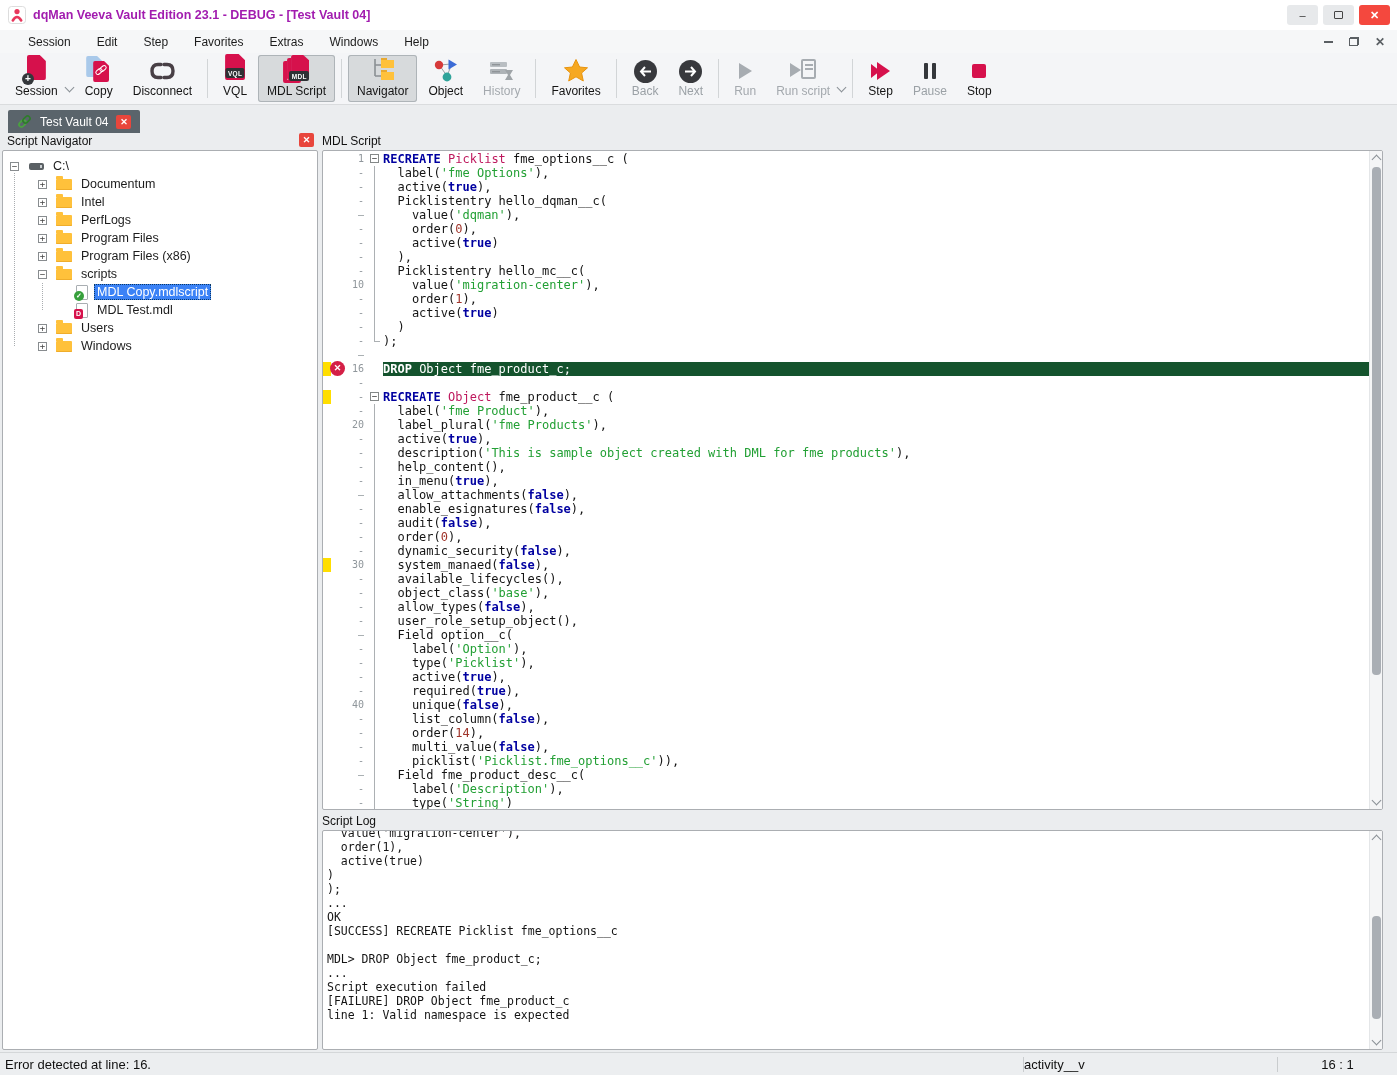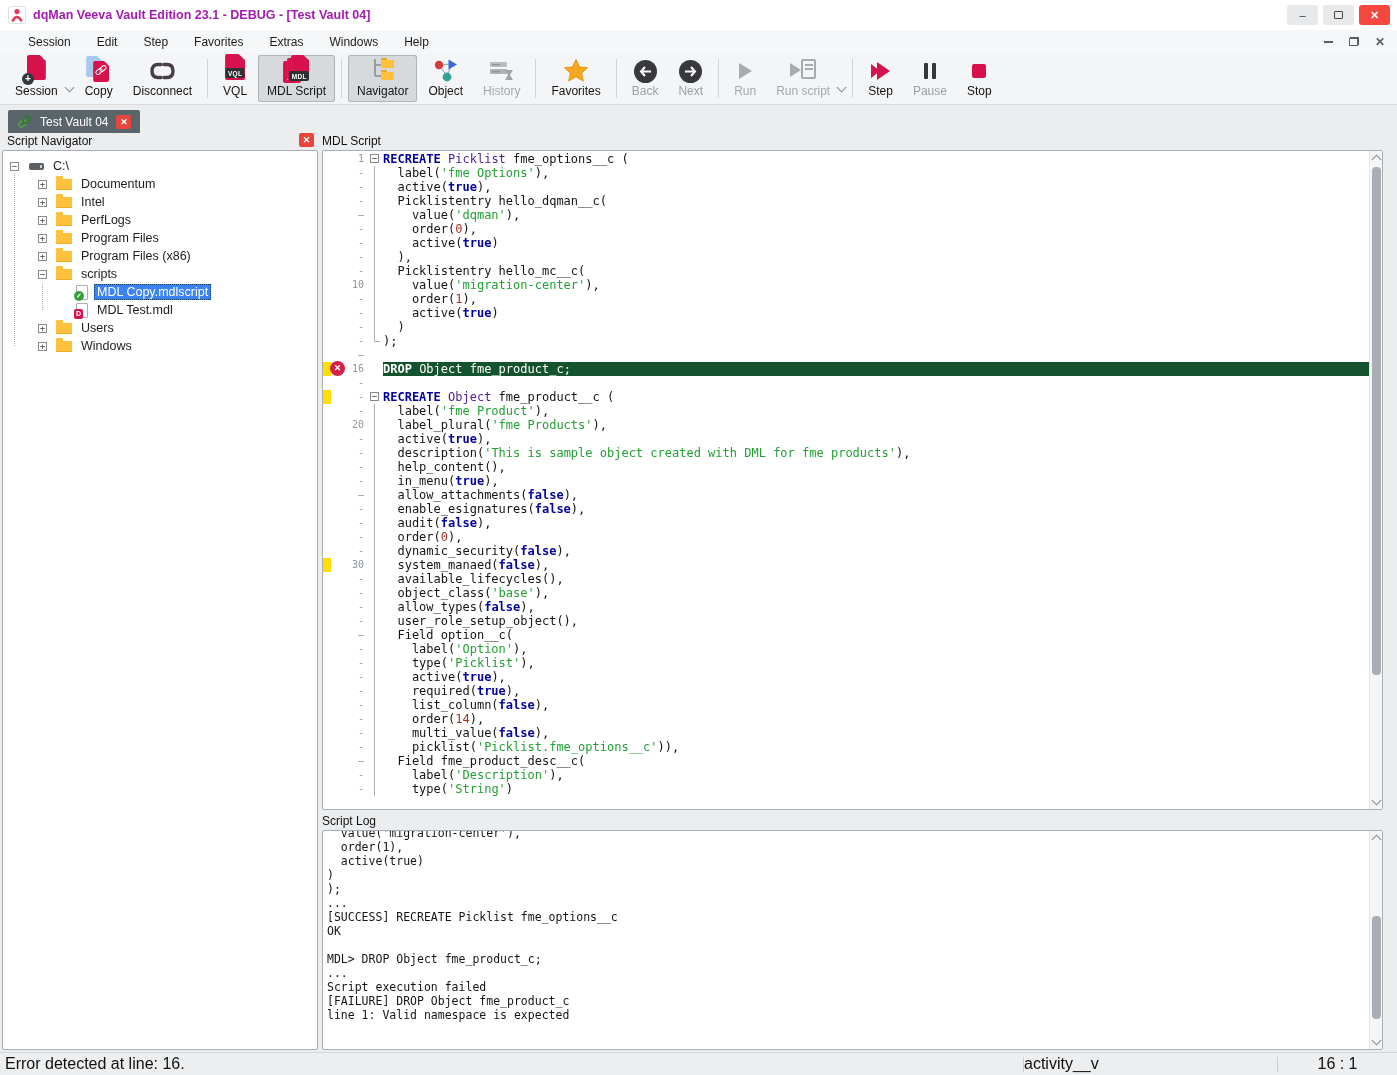--- a/index.html
+++ b/index.html
@@ -88,21 +88,21 @@
   .cl-mark { width:8px; flex:none; }
   .cl-mark.m { background:#FFDE00; }
   .cl-num { width:36px; flex:none; text-align:right; color:#8F969B; font-size:10px; line-height:14px; font-family:"DejaVu Sans Mono",monospace; padding-right:3px; }
   .cl-fold { width:16px; flex:none; position:relative; }
   .fold-box { position:absolute; left:3px; top:2px; width:9px; height:9px; border:1px solid #848888; background:#fff; color:#333; font-size:9px; line-height:7px; text-align:center; font-family:"DejaVu Sans Mono",monospace; }
   .cl-fold.fl::before { content:""; position:absolute; left:7px; top:0; bottom:0; width:1px; background:#ACB0B3; }
   .cl-fold.fe::before { content:""; position:absolute; left:7px; top:0; height:8px; width:1px; background:#ACB0B3; }
   .cl-fold.fe::after { content:""; position:absolute; left:7px; top:7px; width:6px; height:1px; background:#ACB0B3; }
   .cl-code { flex:1; white-space:pre; font-family:"DejaVu Sans Mono",monospace; font-size:12px; line-height:14px; }
   .tk-k { color:#0000A0; font-weight:bold; }
-  .tk-t { color:#4c1d95; }
+  .tk-t { color:#be185d; }
   .tk-b { color:#0000A0; font-weight:bold; }
   .tk-s { color:#23A035; }
   .tk-n { color:#A0342A; }
   .tk-p { color:#141414; }
   .cl.err .cl-code { background:#14532d; }
   .cl.err .cl-code span { color:#fff; }
   .err-badge { position:absolute; left:7px; top:-1px; width:15px; height:15px; border-radius:50%; background:#D41F46; color:#fff; font-size:9px; font-weight:bold; line-height:15px; text-align:center; z-index:2; }
 
   
   .vscroll { position:absolute; right:0; top:0; bottom:0; width:13px; background:#F4F5F6; border-left:1px solid #E4E6E8; }
@@ -110,21 +110,21 @@
   .vs-up { top:5px; transform:rotate(-135deg); }
   .vs-down { bottom:5px; transform:rotate(45deg); }
   .vs-thumb { position:absolute; left:2px; width:9px; background:#A9AEB4; border-radius:4px; }
 
   
   .log-panel { position:absolute; left:322px; top:830px; width:1061px; height:220px; background:#fff; border:1px solid #ABAEB2; border-radius:2px; overflow:hidden; }
   .log-body { position:absolute; left:4px; top:-5px; right:16px; bottom:0; font-family:"DejaVu Sans Mono",monospace; font-size:11.5px; line-height:14px; color:#141414; overflow:hidden; }
   .log-line { white-space:pre; height:14px; }
 
   
-  .statusbar { position:absolute; left:0; right:0; top:1052px; height:23px; background:#ECEEF0; border-top:1px solid #D4D7D9; display:flex; align-items:center; font-size:16px; color:#101010; }
+  .statusbar { position:absolute; left:0; right:0; top:1052px; height:23px; background:#ECEEF0; border-top:1px solid #D4D7D9; display:flex; align-items:center; font-size:13px; color:#101010; }
   .sb-msg { flex:1; padding-left:5px; }
   .sb-sep { width:1px; height:15px; background:#C9CCCE; }
   .sb-act { width:253px; }
   .sb-caret { width:119px; text-align:center; }
 </style>
 </head>
 <body>
 
 <div class="titlebar">
   <svg class="app-icon" viewBox="0 0 18 18">
@@ -643,20 +643,26 @@
         <span class="cl-code"><span class="tk-p">    active(</span><span class="tk-b">true</span><span class="tk-p">),</span></span>
       </div>
       <div class="cl">
         <span class="cl-mark"></span>
         <span class="cl-num">-</span>
         <span class="cl-fold fl"></span>
         <span class="cl-code"><span class="tk-p">    required(</span><span class="tk-b">true</span><span class="tk-p">),</span></span>
       </div>
       <div class="cl">
         <span class="cl-mark"></span>
+        <span class="cl-num">40</span>
+        <span class="cl-fold fl"></span>
+        <span class="cl-code"><span class="tk-p">    unique(</span><span class="tk-b">false</span><span class="tk-p">),</span></span>
+      </div>
+      <div class="cl">
+        <span class="cl-mark"></span>
         <span class="cl-num">-</span>
         <span class="cl-fold fl"></span>
         <span class="cl-code"><span class="tk-p">    list_column(</span><span class="tk-b">false</span><span class="tk-p">),</span></span>
       </div>
       <div class="cl">
         <span class="cl-mark"></span>
         <span class="cl-num">-</span>
         <span class="cl-fold fl"></span>
         <span class="cl-code"><span class="tk-p">    order(</span><span class="tk-n">14</span><span class="tk-p">),</span></span>
       </div>
@@ -699,22 +705,22 @@
 </div>
 
 <div class="log-panel">
   <div class="log-body" id="log-body">
       <div class="log-line">  value('migration-center'),</div>
       <div class="log-line">  order(1),</div>
       <div class="log-line">  active(true)</div>
       <div class="log-line">)</div>
       <div class="log-line">);</div>
       <div class="log-line">...</div>
+      <div class="log-line">OK</div>
       <div class="log-line">[SUCCESS] RECREATE Picklist fme_options__c</div>
-      <div class="log-line">OK</div>
       <div class="log-line"></div>
       <div class="log-line">MDL&gt; DROP Object fme_product_c;</div>
       <div class="log-line">...</div>
       <div class="log-line">Script execution failed</div>
       <div class="log-line">[FAILURE] DROP Object fme_product_c</div>
       <div class="log-line">line 1: Valid namespace is expected</div>
     </div>
   <div class="vscroll">
     <span class="vs-arrow vs-up"></span>
     <span class="vs-thumb" style="top:85px;height:103px;"></span>

